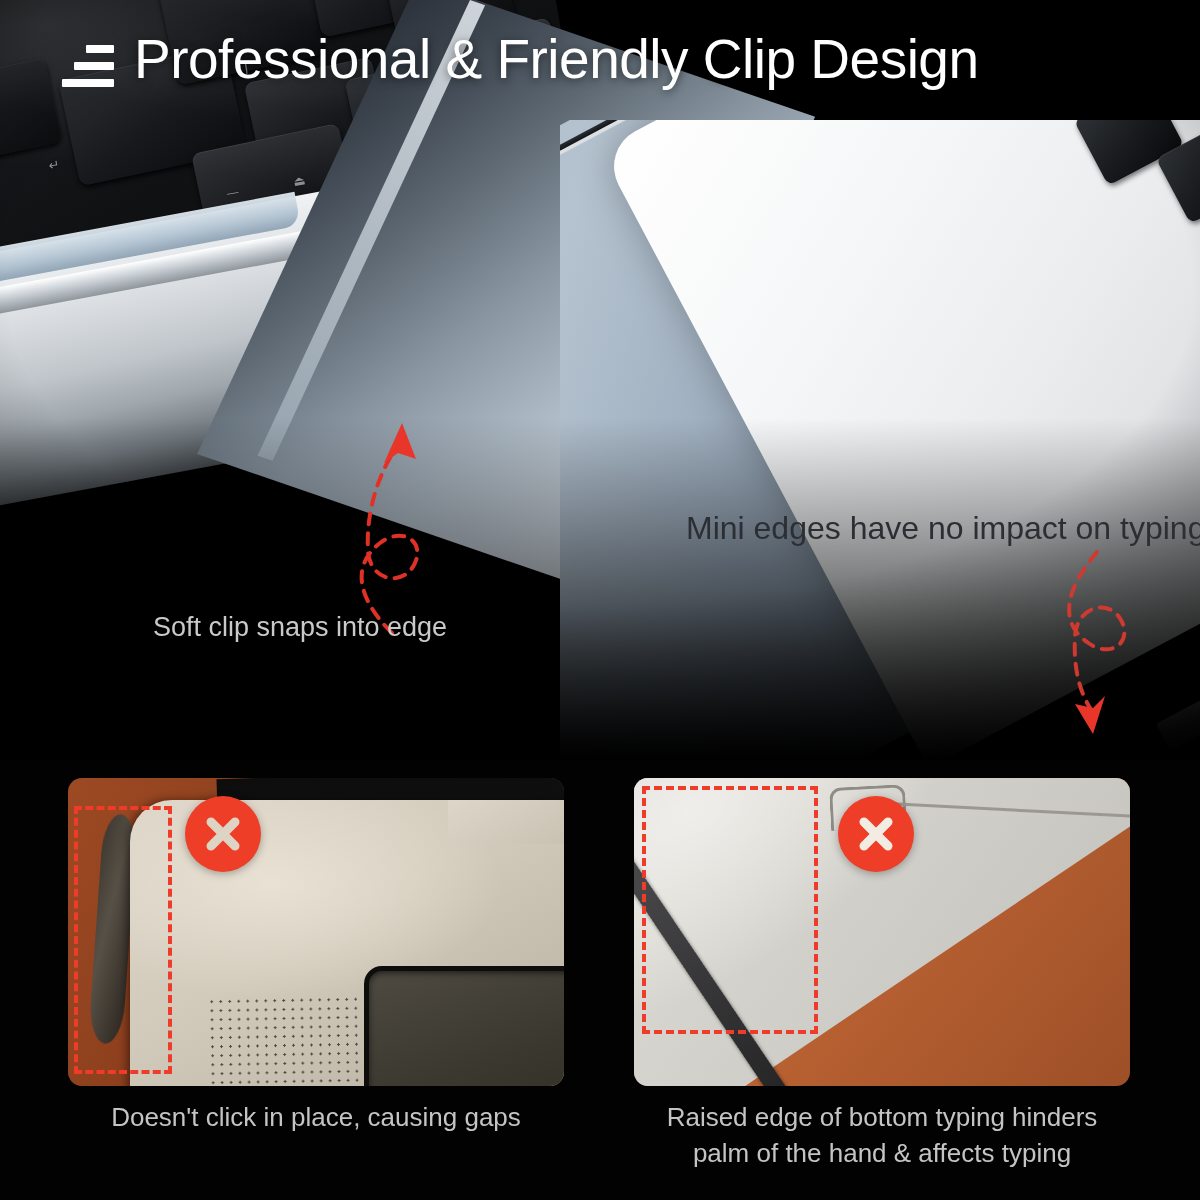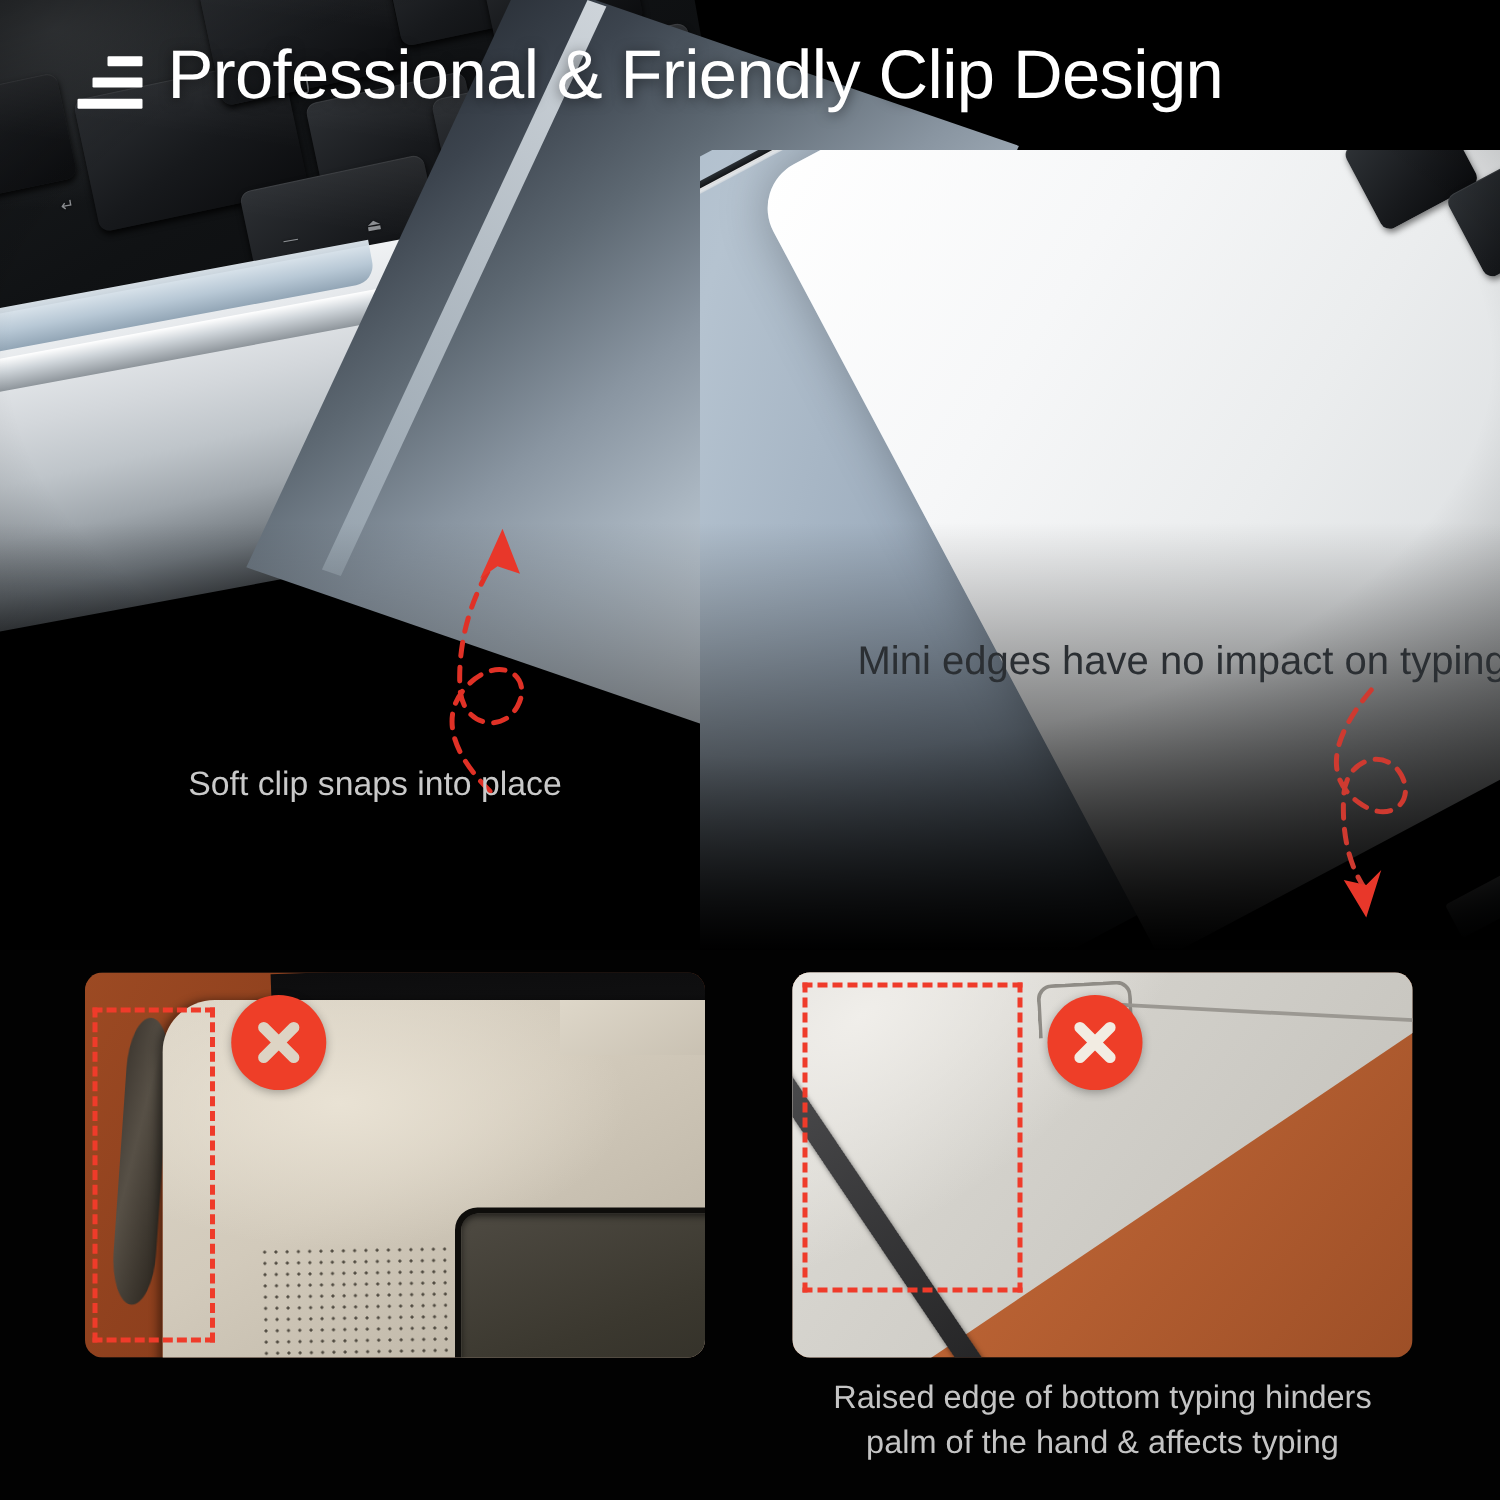--- a/index.html
+++ b/index.html
@@ -491,21 +491,21 @@
     <polygon points="72,8 86,44 68,38 54,48" fill="#e8372a"></polygon>
   </svg>
 
   <svg class="arrow-svg" id="arrow-right" width="140" height="190" viewBox="0 0 140 190">
     <path d="M62,4 C 30,42 24,74 52,94 C 76,112 98,94 86,72
              C 74,50 42,58 40,88 C 38,124 46,150 62,170" fill="none" stroke="#cf3a30" stroke-width="4" stroke-dasharray="11 9" stroke-linecap="round"></path>
     <polygon points="58,186 40,156 58,160 70,148" fill="#e8372a"></polygon>
   </svg>
 
   <div class="cap-left">
-    <div>Soft clip snaps into place</div>
+    <div>Soft clip snaps into edge</div>
   </div>
 
   <div class="cap-right">Mini edges have no impact on typing</div>
 
   <div class="panel" id="panel-left">
     <div class="wood"></div>
     <div class="dark-band"></div>
     <div class="gap-hinge"></div>
     <div class="cover"></div>
     <div class="cover-step"></div>
@@ -532,19 +532,20 @@
     <div class="x-badge" style="left:204px; top:18px;">
       <svg width="42" height="42" viewBox="0 0 42 42" aria-hidden="true">
         <g stroke="#f2ece2" stroke-width="9" stroke-linecap="round">
           <line x1="9" y1="9" x2="33" y2="33"></line>
           <line x1="33" y1="9" x2="9" y2="33"></line>
         </g>
       </svg>
     </div>
   </div>
 
+  <div class="bottom-cap" id="cap-bottom-left">Doesn't click in place, causing gaps</div>
 
   <div class="bottom-cap" id="cap-bottom-right">
     <div>Raised edge of bottom typing hinders</div>
     <div>palm of the hand &amp; affects typing</div>
   </div>
 
 </div>
 
 </body></html>

